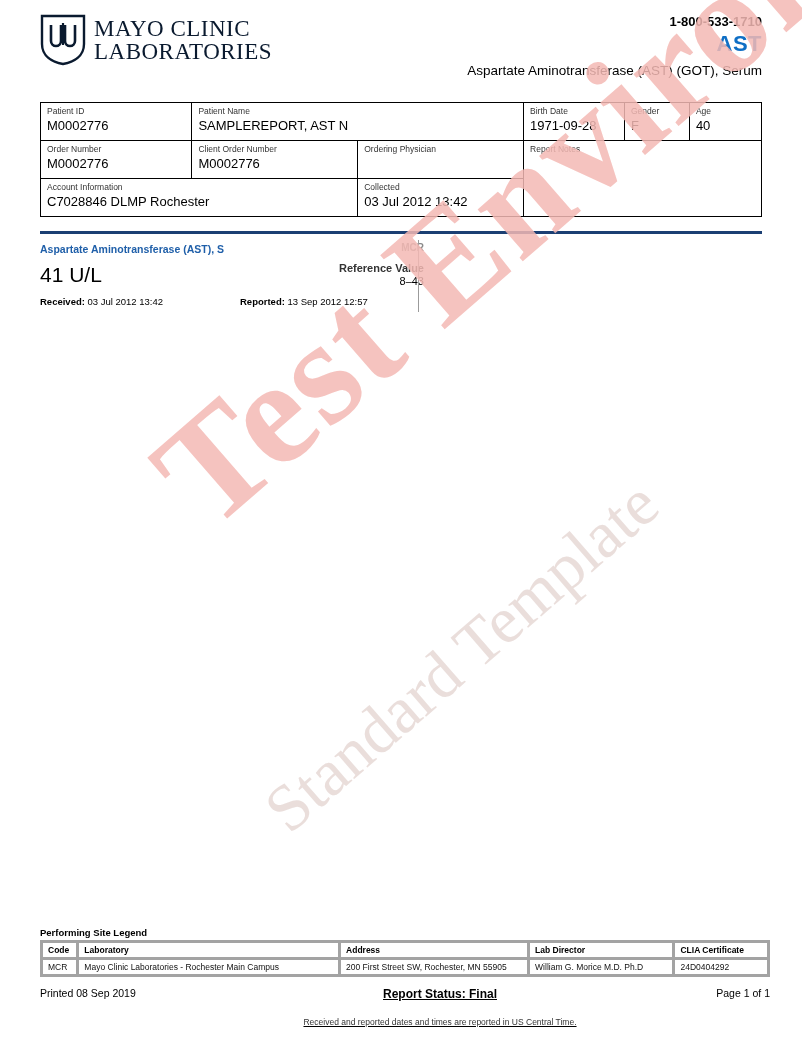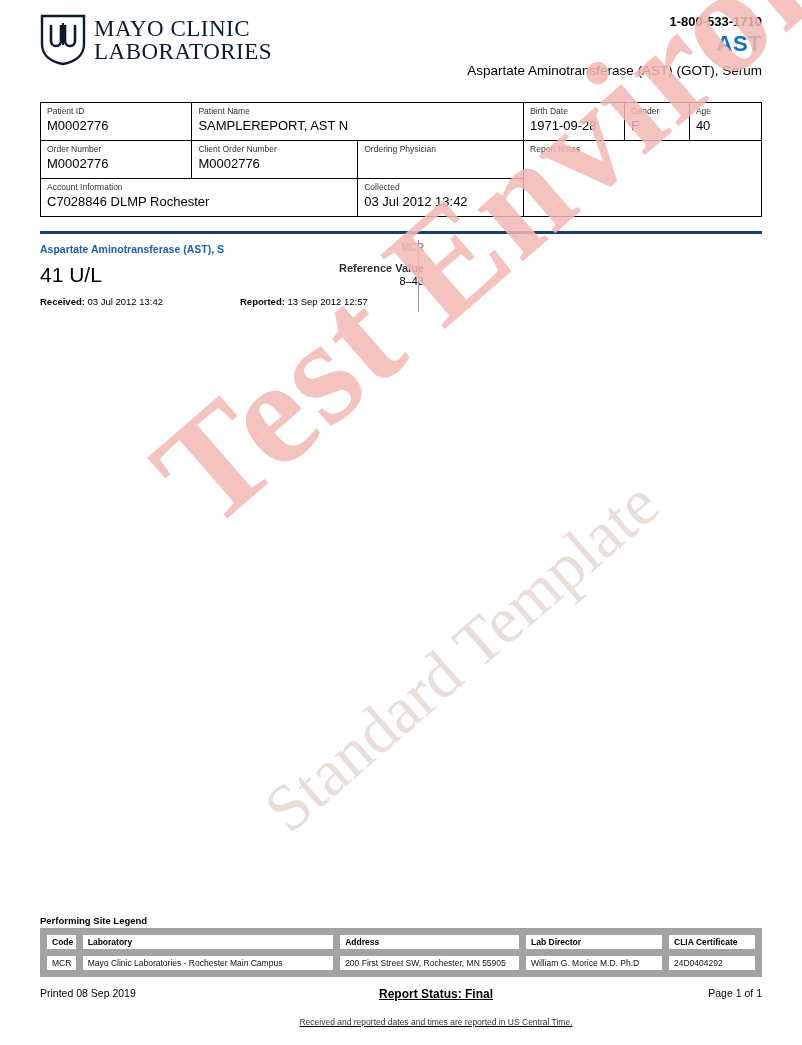--- a/index.html
+++ b/index.html
@@ -141,35 +141,35 @@
     transform: rotate(-41deg);
     transform-origin: left top;
     color: #e9ddda;
     opacity: 0.95;
   }
 
   
   .footer {
     position: absolute;
     left: 40px;
-    right: 40px;
+    right: 32px;
     bottom: 18px;
   }
   .legend-title {
     font-size: 9.5px;
     font-weight: bold;
     margin-bottom: 2px;
   }
   table.legend {
     width: 100%;
     border-collapse: collapse;
     table-layout: fixed;
   }
   table.legend th, table.legend td {
-    border: 7px solid #a3a3a3;
+    border: 3px solid #a3a3a3;
     font-size: 8.5px;
     padding: 2px 5px;
     text-align: left;
   }
   table.legend th { font-weight: bold; background: #fff; }
   table.legend td { color: #111; }
   .status-row {
     display: flex;
     align-items: flex-start;
     margin-top: 10px;

